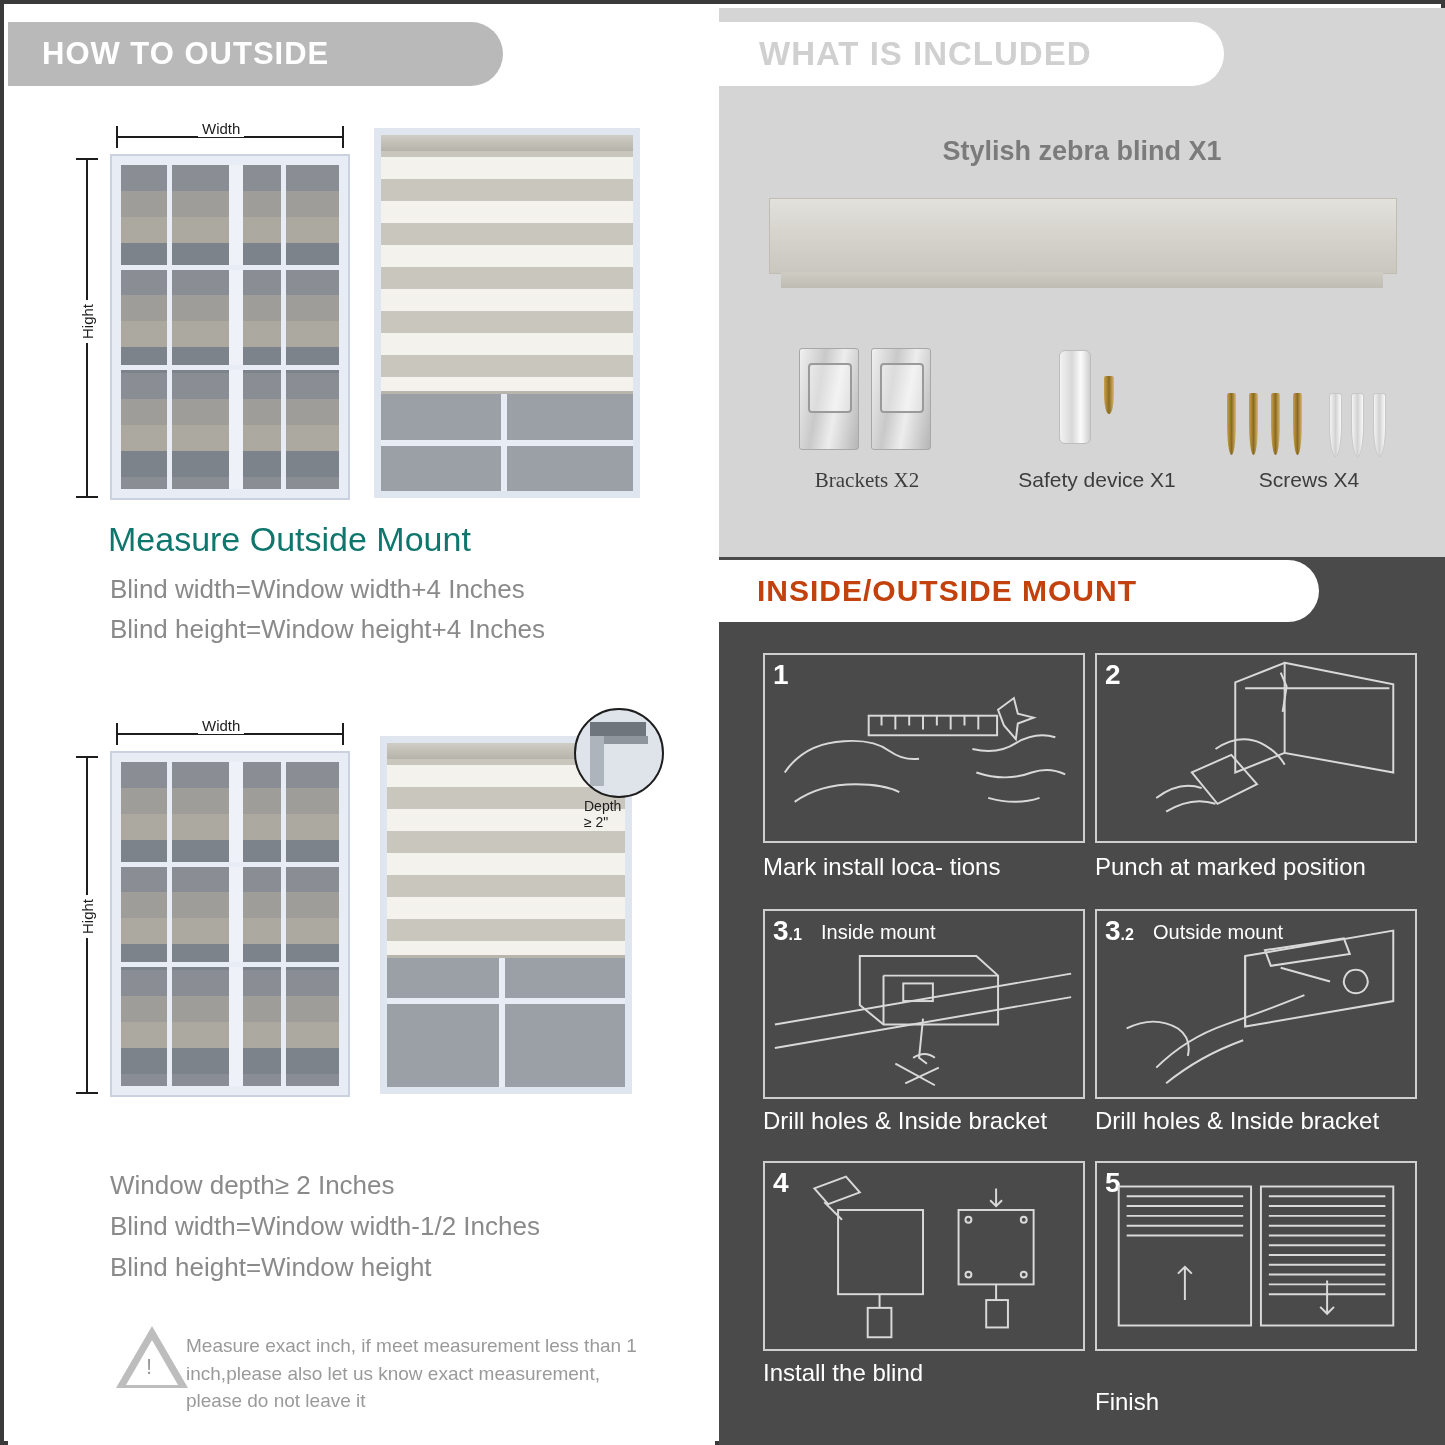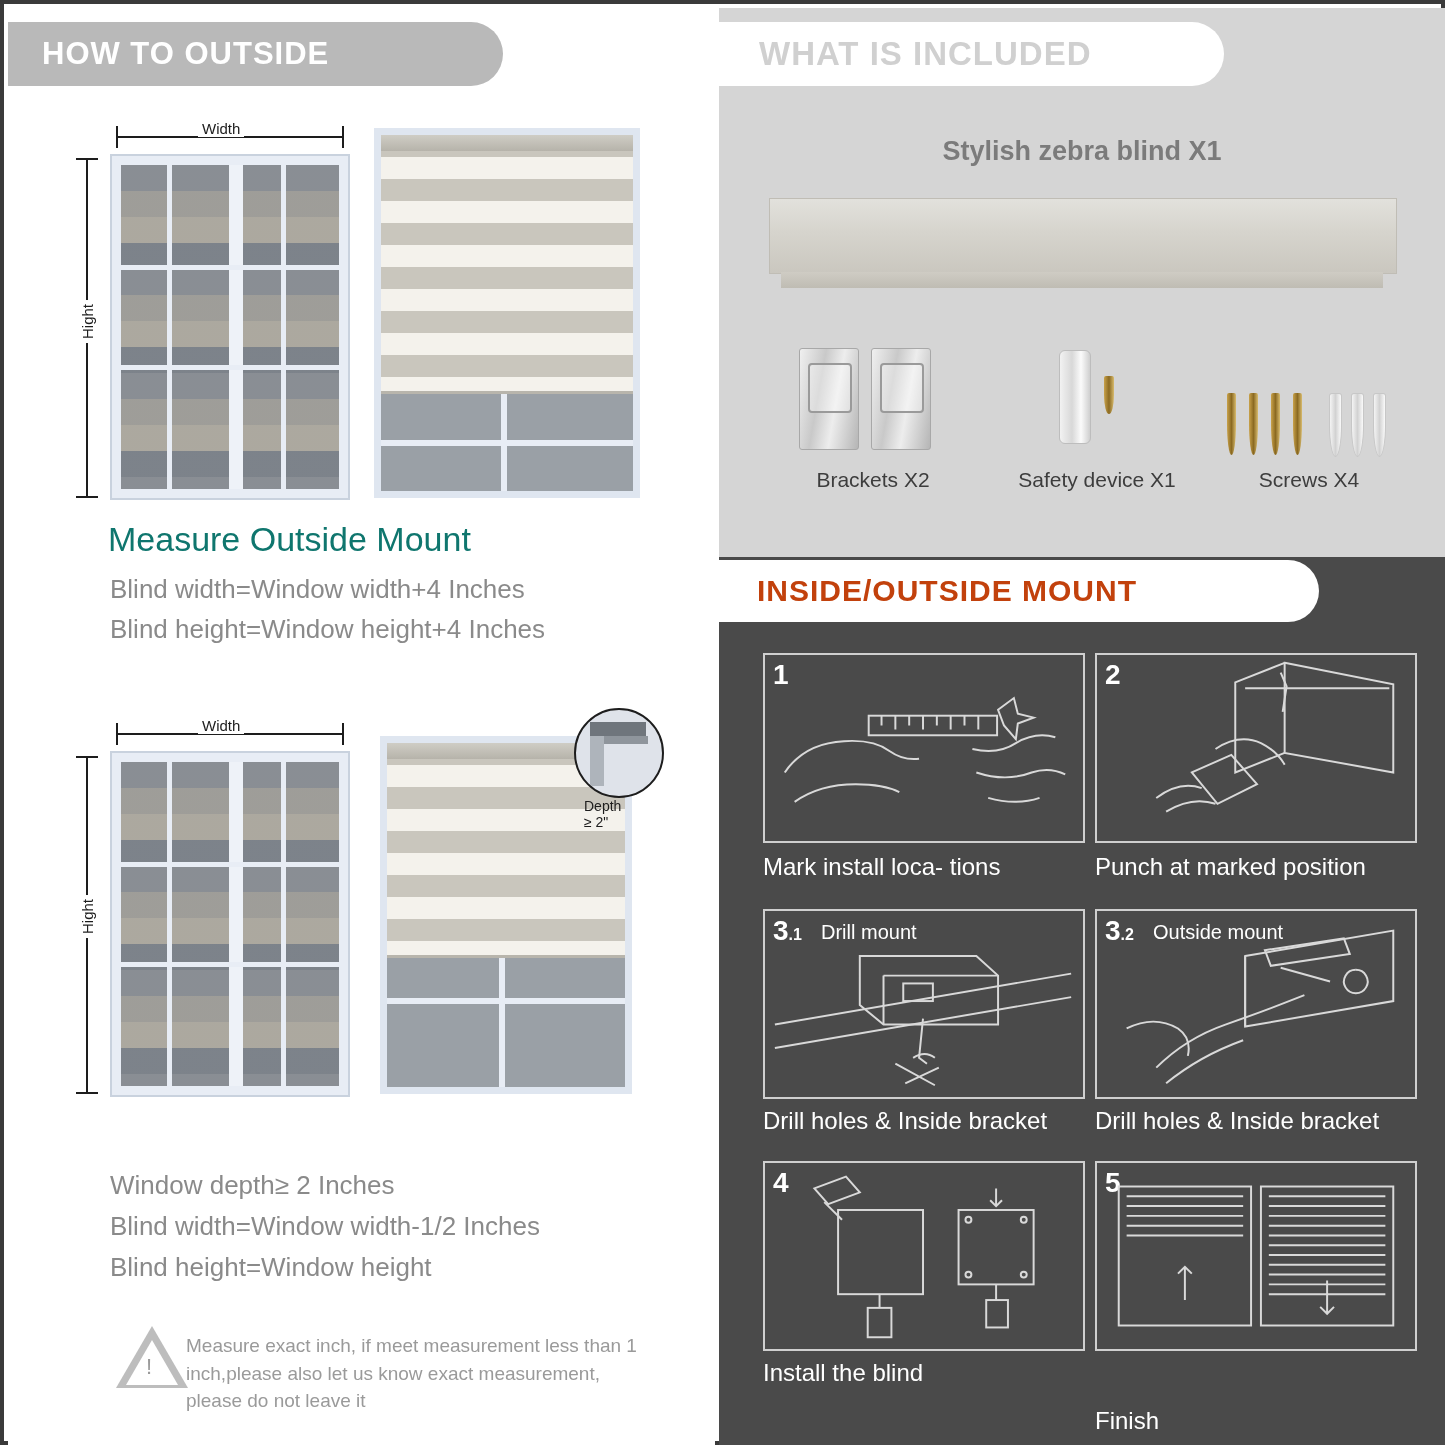--- a/index.html
+++ b/index.html
@@ -315,21 +315,21 @@
   <div class="right-col">
 
     <div class="rt-top">
       <div class="inc-title">Stylish zebra blind X1</div>
 
       <div class="blind-bar"></div>
       <div class="blind-bar-lip"></div>
 
       <div class="bracket" style="left:80px;top:340px;"></div>
       <div class="bracket" style="left:152px;top:340px;"></div>
-      <div class="part-label" style="left:34px;top:460px;width:240px;">Brackets X2</div>
+      <div class="part-label" style="left:28px;top:460px;width:240px;font-family:Liberation Serif, serif;">Brackets X2</div>
 
       <div class="safety" style="left:340px;top:342px;"></div>
       <div class="screw-small" style="left:385px;top:368px;"></div>
       <div class="part-label" style="left:258px;top:460px;width:240px;">Safety device X1</div>
 
       <div class="screw" style="left:508px;top:385px;"></div>
       <div class="screw" style="left:530px;top:385px;"></div>
       <div class="screw" style="left:552px;top:385px;"></div>
       <div class="screw" style="left:574px;top:385px;"></div>
       <div class="anchor" style="left:610px;top:385px;"></div>
@@ -373,21 +373,21 @@
               <path d="M60 146 q24 -18 46 -10"></path>
               <path d="M70 160 q26 -16 50 -8"></path>
             </g>
           </svg>
         </div>
       </div>
       <div class="step-caption" style="left:376px;top:296px;">Punch at  marked position</div>
 
       <div class="step" style="left:44px;top:352px;width:322px;height:190px;">
         <div class="step-num"><span>3</span><small>.1</small></div>
-        <div class="step-inline">Drill mount</div>
+        <div class="step-inline">Inside mount</div>
         <div class="sketch">
           <svg viewBox="0 0 322 190" preserveAspectRatio="none">
             <g fill="none" stroke="#d9d9d9" stroke-width="2">
               <path d="M10 140 L310 88"></path>
               <path d="M10 116 L310 64"></path>
               <path d="M96 46 L214 46 L236 66 L236 116 L120 116 L96 96 Z"></path>
               <path d="M120 66 L236 66 M120 66 L120 116"></path>
               <rect x="140" y="74" width="30" height="18"></rect>
               <path d="M160 110 l-4 40 l8 6"></path>
               <path d="M150 150 q12 -8 22 0"></path>
@@ -449,21 +449,21 @@
               <rect x="22" y="24" width="134" height="142"></rect>
               <rect x="166" y="24" width="134" height="142"></rect>
               <path d="M30 34 H148 M30 44 H148 M30 54 H148 M30 64 H148 M30 74 H148"></path>
               <path d="M174 34 H292 M174 44 H292 M174 54 H292 M174 64 H292 M174 74 H292 M174 84 H292 M174 94 H292 M174 104 H292 M174 114 H292 M174 124 H292 M174 134 H292"></path>
               <path d="M89 140 v-34 m-7 7 l7 -7 l7 7"></path>
               <path d="M233 120 v34 m-7 -7 l7 7 l7 -7"></path>
             </g>
           </svg>
         </div>
       </div>
-      <div class="step-caption" style="left:376px;top:850px;text-align:center;">Finish</div>
+      <div class="step-caption" style="left:376px;top:831px;text-align:center;">Finish</div>
 
     </div>
   </div>
 
   <div class="banner banner-what">WHAT IS INCLUDED</div>
   <div class="banner banner-mount">INSIDE/OUTSIDE MOUNT</div>
 
 </div>
 
 </body></html>

